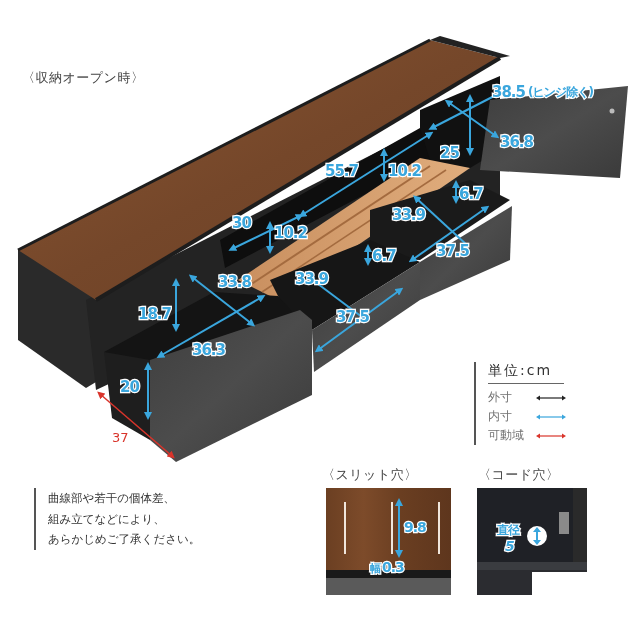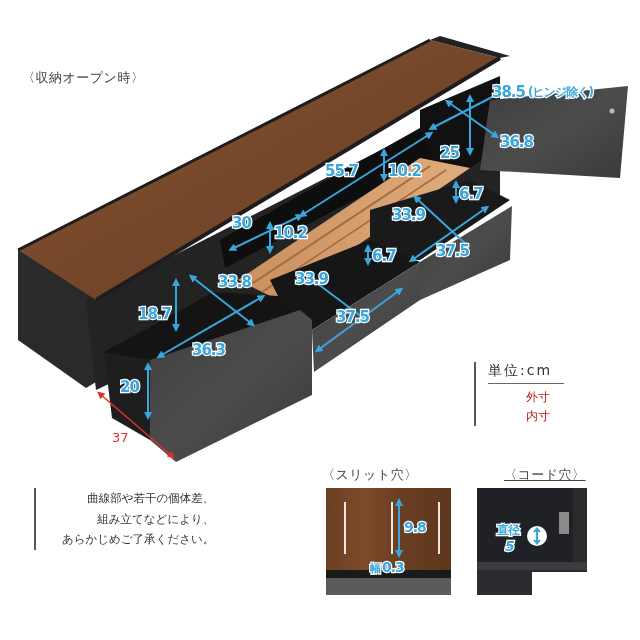--- a/index.html
+++ b/index.html
@@ -3,24 +3,24 @@
 <meta charset="utf-8">
 <style>
   html,body{margin:0;padding:0;background:#ffffff;}
   body{width:640px;height:640px;position:relative;overflow:hidden;font-family:"DejaVu Sans",sans-serif;color:#333;}
   .abs{position:absolute;}
   .section-title{font-size:13px;color:#444;letter-spacing:0.5px;}
   .dim{font-family:"DejaVu Sans",sans-serif;font-weight:bold;fill:#3aa6dd;stroke:#ffffff;stroke-width:2.4px;paint-order:stroke;letter-spacing:-1px;}
   .dimred{font-family:"DejaVu Sans",sans-serif;fill:#d9342b;font-size:13px;}
   .legend{left:474px;top:338px;width:120px;border-left:2px solid #555;padding-left:12px;margin-top:24px;}
   .legend-title{font-size:14px;letter-spacing:2px;color:#333;border-bottom:1px solid #666;padding-bottom:3px;margin-bottom:4px;width:76px;}
-  .legend-row{font-size:12px;height:19px;line-height:19px;display:flex;align-items:center;color:#b91c1c;flex-direction:column;}
+  .legend-row{font-size:12px;height:19px;line-height:19px;display:flex;align-items:center;color:#737373;}
   .legend-row .lbl{width:44px;}
   .legend-row svg{margin-left:4px;}
-  .note{left:34px;top:488px;border-left:2px solid #555;padding-left:26px;font-size:11.5px;line-height:20.5px;color:#333;text-align:right;}
+  .note{left:34px;top:488px;border-left:2px solid #555;padding-left:12px;font-size:11.5px;line-height:20.5px;color:#333;}
   .photo{overflow:hidden;}
 </style>
 </head>
 <body>
 
 <div class="abs section-title" style="left:22px;top:33px;margin-top:36px;">〈収納オープン時〉</div>
 
 <svg class="abs" style="left:0;top:0;" width="640" height="470">
   <defs>
     <linearGradient id="woodg" x1="0" y1="0" x2="1" y2="1">
@@ -139,20 +139,27 @@
     <svg width="30" height="8">
         <line x1="2" y1="4" x2="28" y2="4" stroke="#222" stroke-width="1.2"></line>
         <path d="M0,4 L4,1.5 L4,6.5z M30,4 L26,1.5 L26,6.5z" fill="#222"></path>
       </svg>
   </div>
   <div class="legend-row">
     <span class="lbl">内寸</span>
     <svg width="30" height="8">
         <line x1="2" y1="4" x2="28" y2="4" stroke="#3aa6dd" stroke-width="1.2"></line>
         <path d="M0,4 L4,1.5 L4,6.5z M30,4 L26,1.5 L26,6.5z" fill="#3aa6dd"></path>
+      </svg>
+  </div>
+  <div class="legend-row">
+    <span class="lbl">可動域</span>
+    <svg width="30" height="8">
+        <line x1="2" y1="4" x2="28" y2="4" stroke="#d9342b" stroke-width="1.2"></line>
+        <path d="M0,4 L4,1.5 L4,6.5z M30,4 L26,1.5 L26,6.5z" fill="#d9342b"></path>
       </svg>
   </div>
 </div>
 
 <div class="abs note">
   <div>曲線部や若干の個体差、</div>
   <div>組み立てなどにより、</div>
   <div>あらかじめご了承ください。</div>
 </div>
 
@@ -176,21 +183,21 @@
     <rect x="18" y="14" width="2" height="52" fill="#f0e6dc"></rect>
     <rect x="65" y="14" width="2" height="52" fill="#f0e6dc"></rect>
     <rect x="112" y="14" width="2" height="52" fill="#f0e6dc"></rect>
     <line x1="73" y1="14" x2="73" y2="66" stroke="#3aa6dd" stroke-width="2" marker-start="url(#ab2)" marker-end="url(#ab2)"></line>
     <text class="dim" x="78" y="44" font-size="14">9.8</text>
     <text class="dim" x="44" y="84" font-size="11">幅</text>
     <text class="dim" x="56" y="84" font-size="14">0.3</text>
   </svg>
 </div>
 
-<div class="abs section-title" style="left:504px;top:466px;text-decoration:underline;">〈コード穴〉</div>
+<div class="abs section-title" style="left:478px;top:466px;">〈コード穴〉</div>
 <div class="abs photo" style="left:477px;top:488px;width:110px;height:107px;">
   <svg width="110" height="107">
     <rect width="110" height="107" fill="#1f2126"></rect>
     <rect x="96" y="0" width="14" height="82" fill="#2a2a2a"></rect>
     <rect x="82" y="24" width="10" height="22" fill="#8a8a8a"></rect>
     <rect x="0" y="74" width="110" height="8" fill="#3a3c40"></rect>
     <rect x="0" y="82" width="110" height="25" fill="#2b2c30"></rect>
     <rect x="55" y="84" width="55" height="23" fill="#ffffff"></rect>
     <circle cx="60" cy="48" r="10" fill="#ffffff"></circle>
     <line x1="60" y1="41" x2="60" y2="55" stroke="#3aa6dd" stroke-width="2"></line>

